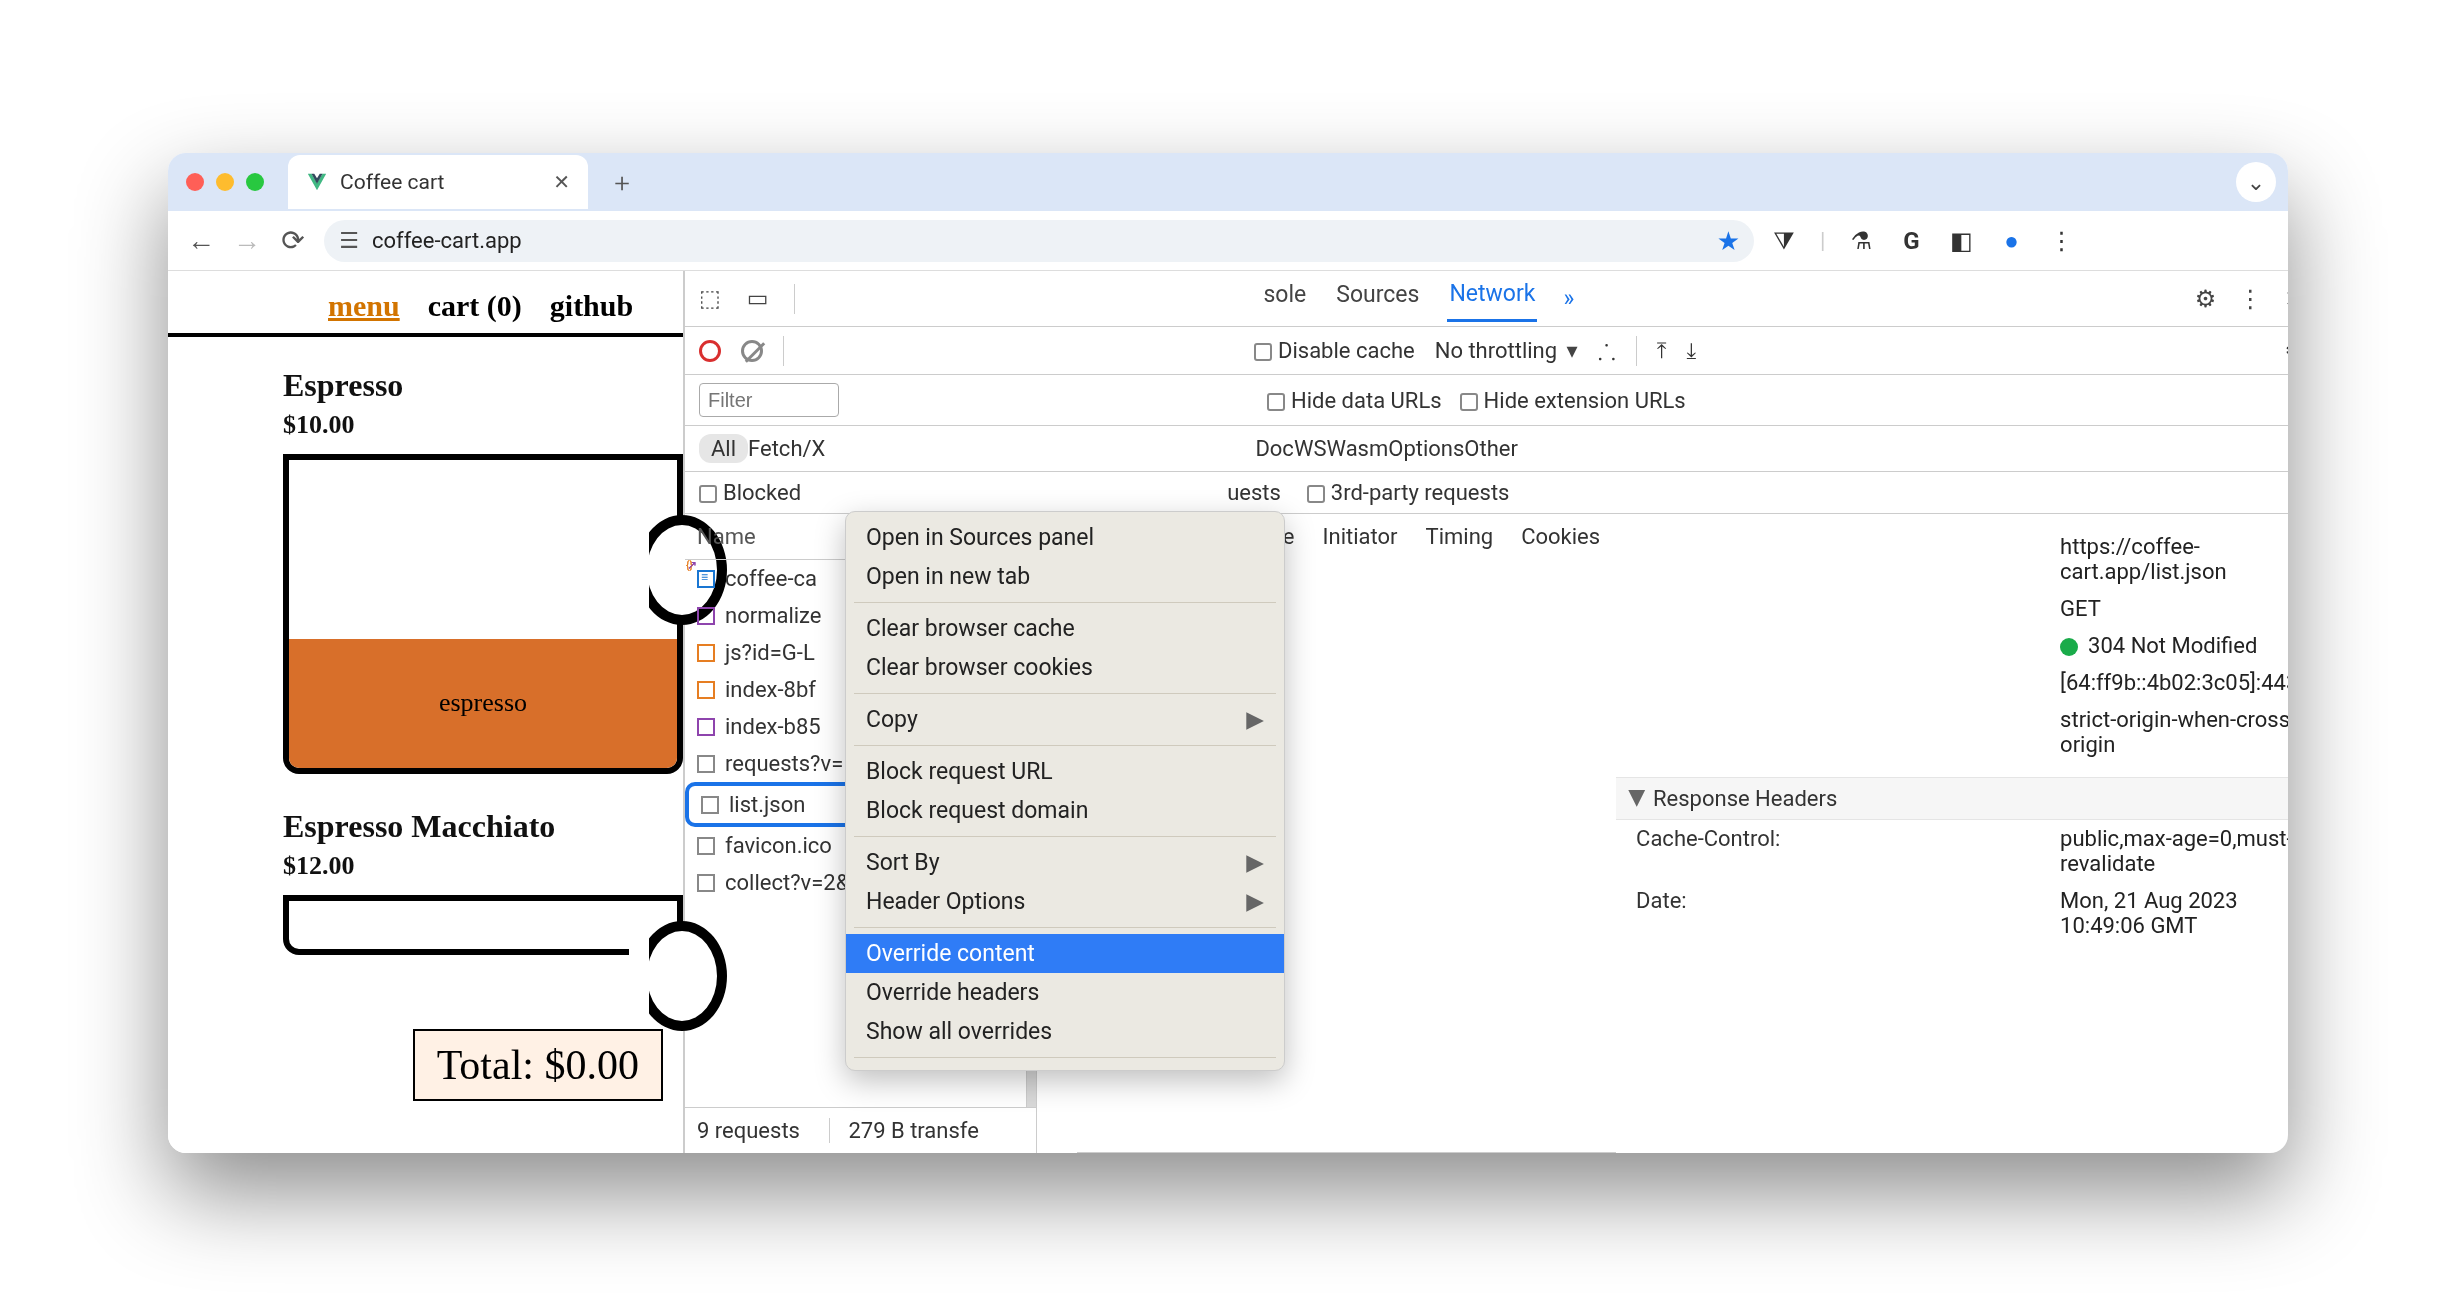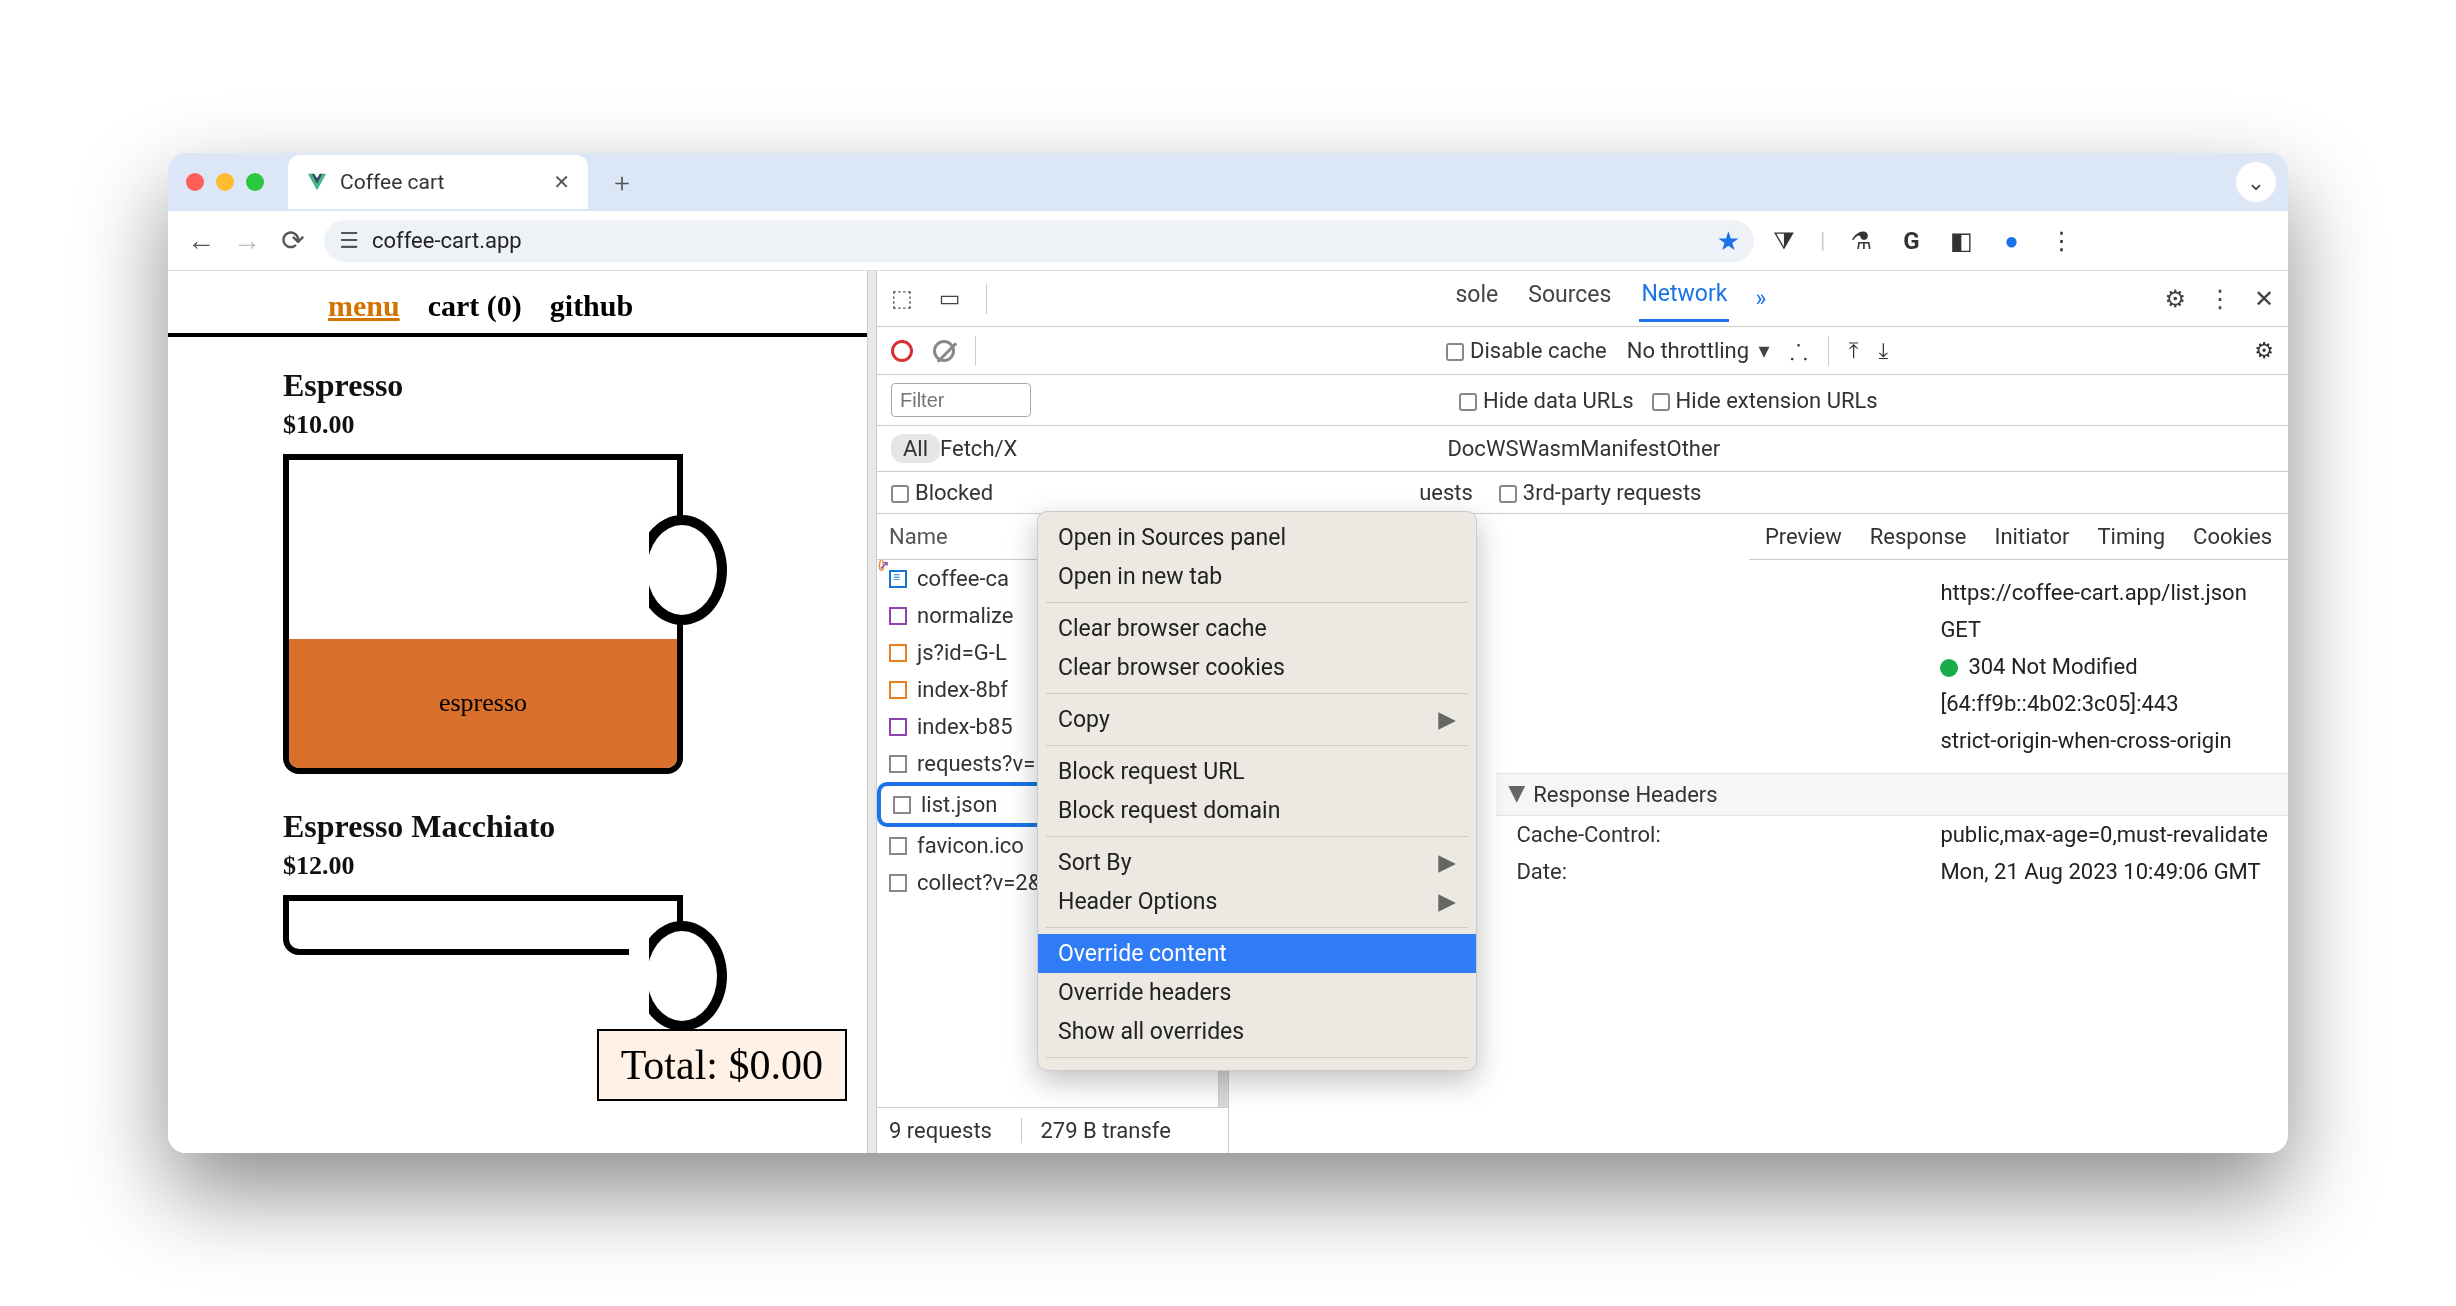--- a/index.html
+++ b/index.html
@@ -164,21 +164,21 @@
   .ico-sq { width:18px; height:18px; border:2px solid; }
   .ico-blue { border-color:#1976d2; color:#1976d2; position:relative;}
   .ico-blue::after{content:"≡"; font-size:12px; position:absolute; left:2px; top:-2px;}
   .ico-purple{ border-color:#8e44ad;}
   .ico-purple::after{content:"↗"; font-size:12px; position:absolute; left:2px; top:-2px; color:#8e44ad;}
   .ico-orange{ border-color:#e67e22;}
   .ico-orange::after{content:"{}"; font-size:10px; position:absolute; left:1px; top:0; color:#e67e22;}
   .ico-gray { border-color:#888;}
   .highlight { border:4px solid #1a73e8; border-radius:10px; }
   .req-status { padding:10px 12px; border-top:1px solid #ccc; font-size:22px; color:#333;}
-  .det-col { flex:1; display:flex; flex-direction:column;align-items:flex-end;}
+  .det-col { flex:1; display:flex; }
   .det-tabs {
     display:flex; gap:28px; padding:10px 16px; border-bottom:1px solid #ccc; font-size:22px; color:#333;
   }
   .det-body { flex:1; padding:0; font-size:22px; color:#333; overflow:hidden;}
   .sect-hd { background:#f6f6f6; padding:8px 14px; border-bottom:1px solid #e5e5e5; border-top:1px solid #e5e5e5;}
   .sect-hd .tri { display:inline-block; transform:rotate(90deg); margin-right:6px; color:#666;}
   .kv { display:flex; padding:6px 20px; gap:24px;}
   .kv .k { width:400px; color:#333;}
   .kv .v { flex:1; color:#222;}
   .status-dot { display:inline-block; width:18px; height:18px; background:#1aab4a; border-radius:50%; margin-right:10px; vertical-align:middle;}
@@ -302,21 +302,21 @@
         <span style="margin-left:410px"><span class="cbox"></span><span>Hide data URLs</span></span>
         <span><span class="cbox"></span><span>Hide extension URLs</span></span>
       </div>
 
       <div class="dt-bar4">
         <span class="chip">All</span>
         <span>Fetch/X</span>
         <span style="margin-left:430px">Doc</span>
         <span>WS</span>
         <span>Wasm</span>
-        <span>Manifest</span>
+        <span>Options</span>
         <span>Other</span>
       </div>
 
       <div class="dt-bar5">
         <span><span class="cbox"></span><span>Blocked</span></span>
         <span style="margin-left:400px">uests</span>
         <span><span class="cbox"></span><span>3rd-party requests</span></span>
       </div>
 
       <div class="dt-body">

